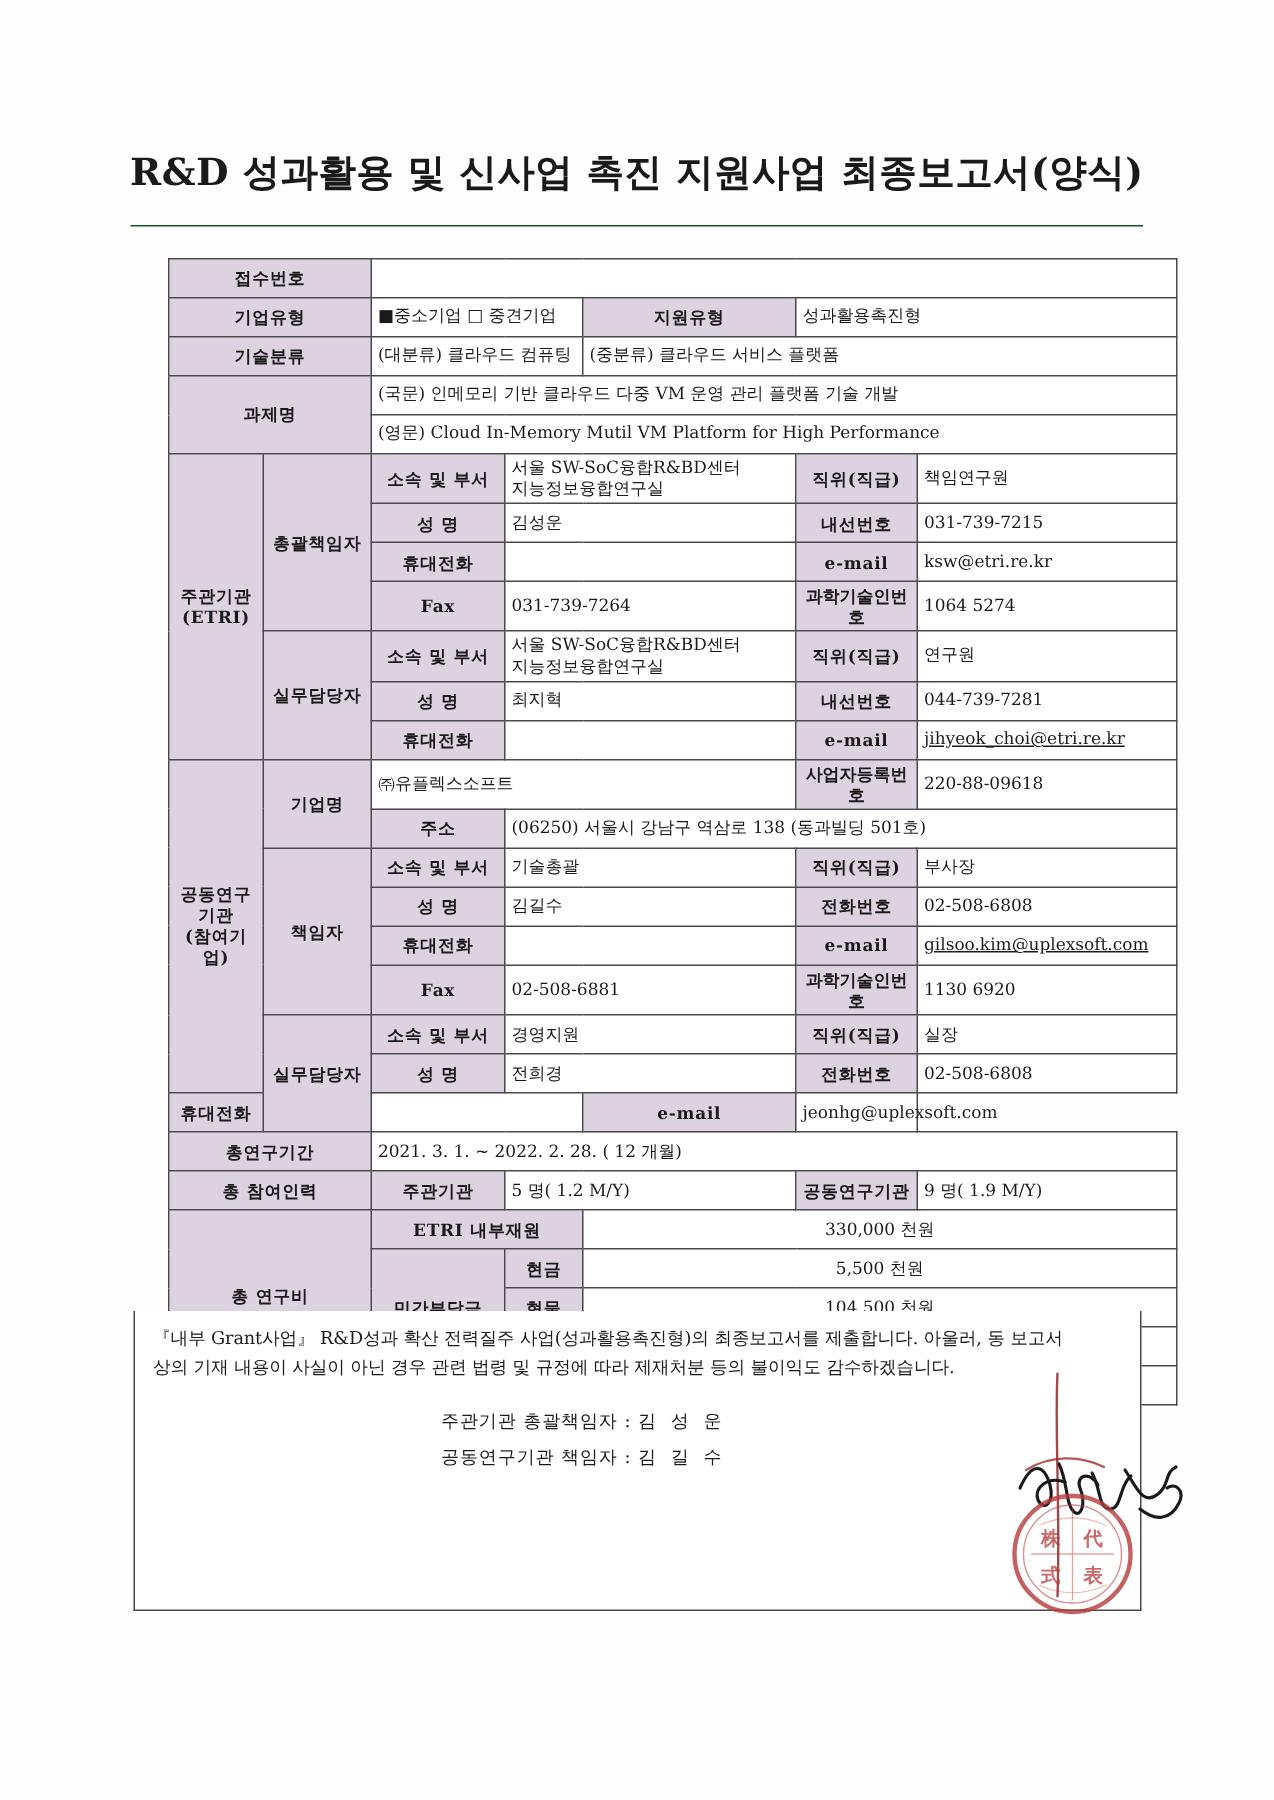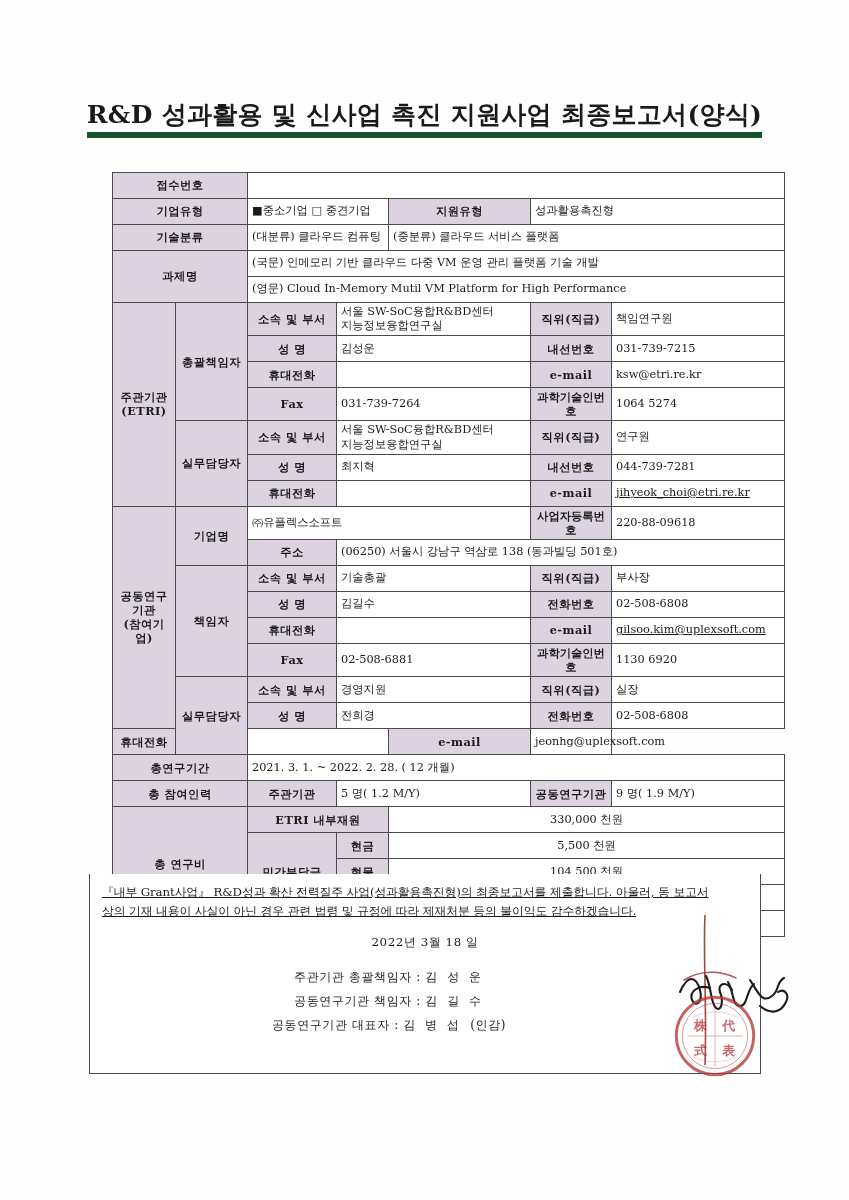--- a/index.html
+++ b/index.html
@@ -42,22 +42,22 @@
     position: absolute;
     top: 98px;
     left: 0;
     width: 849px;
     text-align: center;
     font-size: 25px;
     font-weight: 700;
     letter-spacing: 0.3px;
   }
   .doc-title span {
-    border-bottom: 6px solid #14532d;
-    padding-bottom: 3px;
+    border-bottom: 1px solid #14532d;
+    padding-bottom: 21px;
   }
 
   
   .form-wrap {
     position: absolute;
     top: 172px;
     left: 89px;
     width: 672px;
     margin-left: 23px;
   }
@@ -118,21 +118,20 @@
     height: 200px;
     background: #fff;
     box-sizing: border-box;
   }
   .decl-text {
     padding: 9px 2px 0 12px;
     font-size: 11.8px;
     line-height: 1.62;
     text-align: justify;
     letter-spacing: -0.1px;
-    text-decoration: underline;
   }
   .decl-date {
     margin-top: 14px;
     text-align: center;
     font-size: 11.8px;
     letter-spacing: 0.6px;
   }
   .sig-block {
     margin-top: 14px;
     padding-right: 72px;
@@ -377,34 +376,28 @@
       </tr>
     </tbody>
       </table>
   </div>
 
   <div class="decl-wrap">
     <div class="decl-text">
       <div>『내부 Grant사업』 R&amp;D성과 확산 전력질주 사업(성과활용촉진형)의 최종보고서를 제출합니다. 아울러, 동 보고서</div>
       <div>상의 기재 내용이 사실이 아닌 경우 관련 법령 및 규정에 따라 제재처분 등의 불이익도 감수하겠습니다.</div>
     </div>
-    <div class="decl-date">2022년  3월  18 일</div>
     <div class="sig-block">
       <div class="sig-line">
         <span class="role">주관기관 총괄책임자 :</span>
         <span class="name">김 성 운</span>
       </div>
       <div class="sig-line">
         <span class="role">공동연구기관 책임자 :</span>
         <span class="name">김 길 수</span>
-      </div>
-      <div class="sig-line">
-        <span class="role">공동연구기관 대표자 :</span>
-        <span class="name">김 병 섭</span>
-        <span class="seal-note">(인감)</span>
       </div>
     </div>
 
   </div>
 
   <svg class="red-stroke" viewBox="0 0 30 150">
     <path d="M15 0 C 13 40, 17 90, 15 150" stroke="#8b2b2b" stroke-width="1.6" fill="none" opacity="0.85"></path>
   </svg>
 
   <svg class="sig-scribble" viewBox="0 0 115 60">

